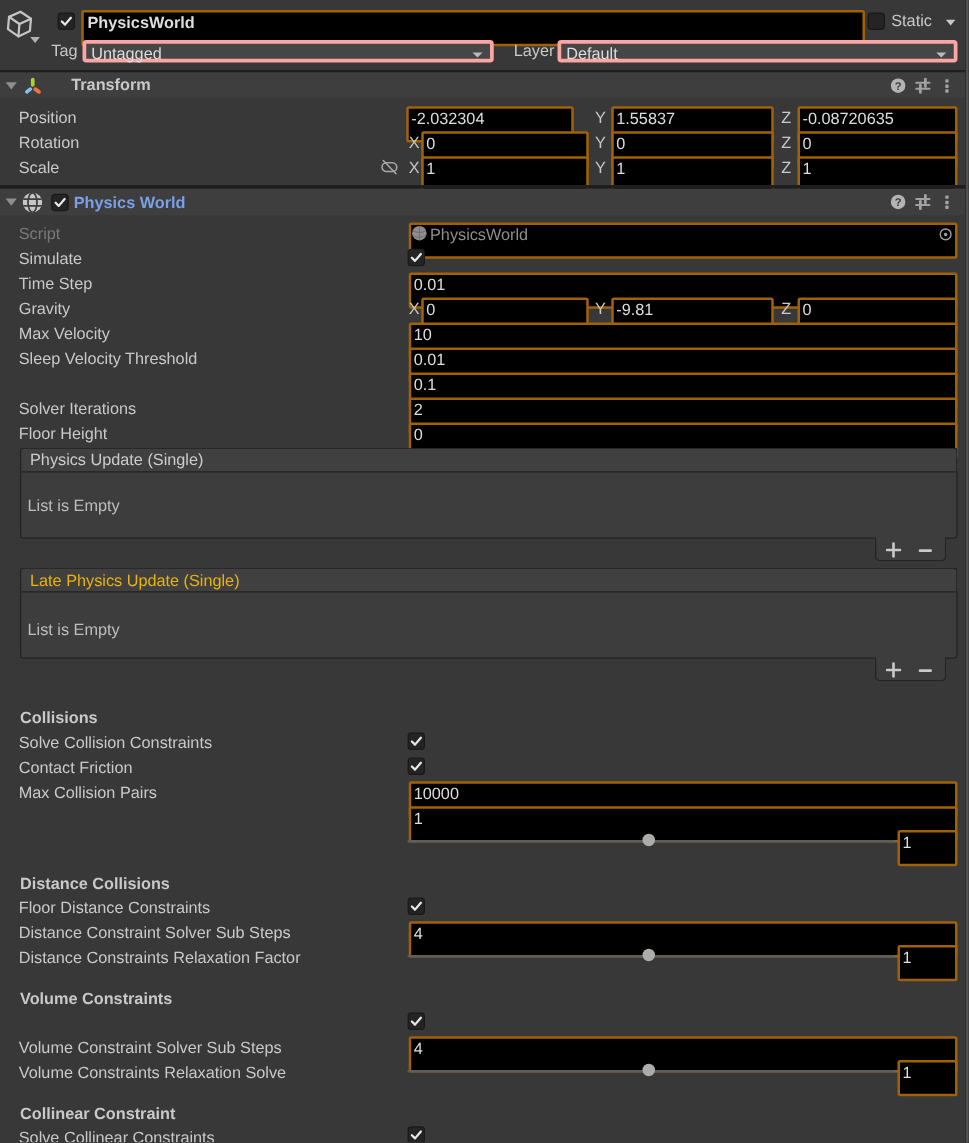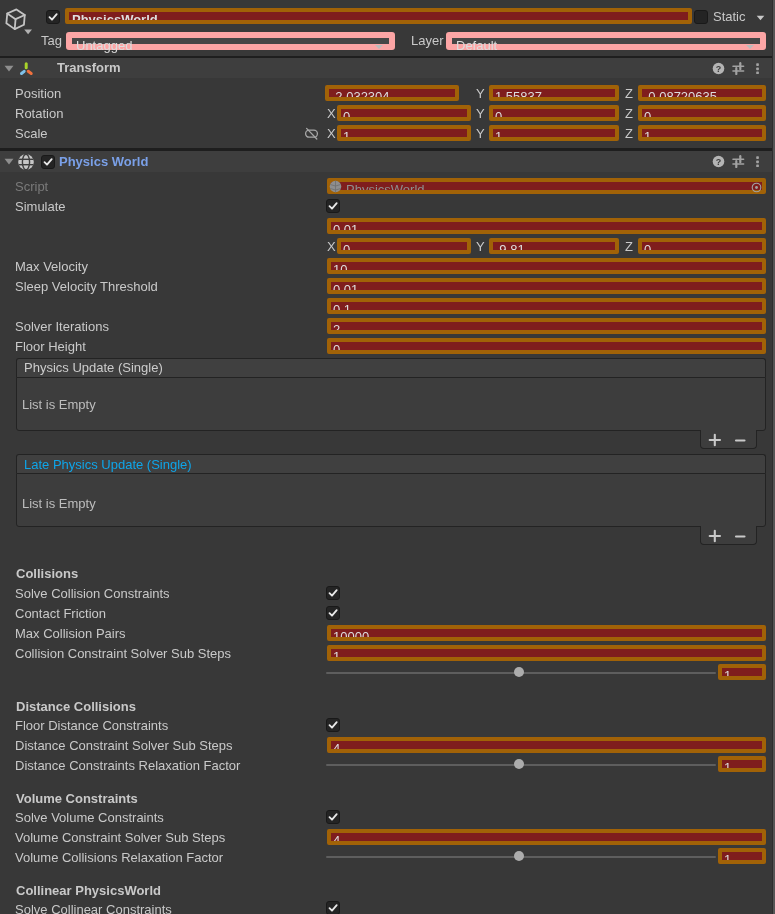--- a/index.html
+++ b/index.html
@@ -1,21 +1,21 @@
 <!DOCTYPE html>
 <html><head><meta charset="utf-8"><style>
 html,body{margin:0;padding:0;background:#383838}
 #wrap{position:relative;width:775px;height:914px;background:#383838;font-family:"Liberation Sans",sans-serif;font-size:13px;overflow:hidden}
 .abs{position:absolute}
 .lbl{position:absolute;height:18px;line-height:18px;color:#C9C9C9;white-space:nowrap}
 .seclbl{position:absolute;height:12px;line-height:12px;color:#C9C9C9;font-weight:bold;white-space:nowrap}
-.fld{position:absolute;height:16px;box-sizing:border-box;background:#7f1d1d;border:4px solid #a16207;border-radius:2px;line-height:16px;color:#DEDEDE;white-space:nowrap;overflow:hidden}
+.fld{position:absolute;height:29px;box-sizing:border-box;background:#000000;border:2px solid #a16207;border-radius:2px;line-height:16px;color:#DEDEDE;white-space:nowrap;overflow:hidden}
 .chk{position:absolute;box-sizing:border-box;background:#242424;border:1px solid #191919;border-radius:3px;display:flex;align-items:center;justify-content:center}
 .axl{position:absolute;height:18px;line-height:18px;color:#C9C9C9}
-.drop{position:absolute;height:18px;box-sizing:border-box;background:#464646;border:6px solid #fca5a5;border-radius:3px;line-height:16px;padding-left:4px;color:#DDDDDD;white-space:nowrap}
+.drop{position:absolute;height:18px;box-sizing:border-box;background:#464646;border:3px solid #fca5a5;border-radius:3px;line-height:16px;padding-left:4px;color:#DDDDDD;white-space:nowrap}
 .darr{position:absolute;right:5px;top:6px}
 .track{position:absolute;height:2px;background:#5E5E5E;border-radius:1px}
 .knob{position:absolute;width:10px;height:10px;border-radius:50%;background:#ACACAC}
 .hdr{position:absolute;left:0;width:775px;background:#3E3E3E}
 .sep{position:absolute;left:0;width:775px;background:#1E1E1E}
 .boldtxt{font-weight:bold}
 </style></head><body>
 <div id="wrap">
 
 <svg class="abs" style="left:4px;top:7px" width="30" height="30" viewBox="0 0 30 30">
@@ -151,21 +151,23 @@
 <svg class="abs" style="left:751px;top:182px" width="11" height="11" viewBox="0 0 11 11">
 <circle cx="5.5" cy="5.5" r="4.3" stroke="#A2A2A2" stroke-width="1.1" fill="none"></circle>
 <circle cx="5.5" cy="5.5" r="1.4" fill="#A2A2A2"></circle>
 </svg>
 <div class="lbl" style="left:15px;top:198px;width:300px">Simulate</div>
 <div class="chk" style="left:326px;top:199px;width:14px;height:14px">
       <svg width="12" height="12" viewBox="0 0 12 12">
         <path d="M2.5 6.2 L5 8.7 L9.7 3.2" stroke="#E8E8E8" stroke-width="1.8" fill="none" stroke-linecap="round" stroke-linejoin="round"></path>
       </svg>
     </div>
+<div class="lbl" style="left:15px;top:218px;width:300px">Time Step</div>
 <div class="fld" style="left:327px;top:218px;width:439px;padding-left:2px">0.01</div>
+<div class="lbl" style="left:15px;top:238px;width:300px">Gravity</div>
 <div class="axl" style="left:327px;top:238px">X</div>
     <div class="fld" style="left:337px;top:238px;width:134px;padding-left:2px">0</div>
     <div class="axl" style="left:476px;top:238px">Y</div>
     <div class="fld" style="left:489px;top:238px;width:130px;padding-left:2px">-9.81</div>
     <div class="axl" style="left:625px;top:238px">Z</div>
     <div class="fld" style="left:638px;top:238px;width:128px;padding-left:2px">0</div>
 <div class="lbl" style="left:15px;top:258px;width:300px">Max Velocity</div>
 <div class="fld" style="left:327px;top:258px;width:439px;padding-left:2px">10</div>
 <div class="lbl" style="left:15px;top:278px;width:300px">Sleep Velocity Threshold</div>
 <div class="fld" style="left:327px;top:278px;width:439px;padding-left:2px">0.01</div>
@@ -181,21 +183,21 @@
     <div class="abs" style="left:700px;top:431px;width:57px;height:18px;box-sizing:border-box;background:#3D3D3D;border:1px solid #232323;border-top:none;border-radius:0 0 4px 4px"></div>
     <div class="abs" style="left:701px;top:429px;width:55px;height:3px;background:#3D3D3D"></div>
     <svg class="abs" style="left:700px;top:431px" width="57" height="18" viewBox="0 0 57 18">
       <g stroke="#C9C9C9" stroke-width="2.1" stroke-linecap="round">
         <line x1="9.7" y1="9" x2="20" y2="9"></line>
         <line x1="14.8" y1="3.8" x2="14.8" y2="14.2"></line>
         <line x1="36" y1="9.5" x2="44.5" y2="9.5"></line>
       </g>
     </svg>
 <div class="abs" style="left:16px;top:454px;width:750px;height:19px;box-sizing:border-box;background:#404040;border:1px solid #232323;border-bottom:none;border-radius:3px 3px 0 0"></div>
-    <div class="abs" style="left:24px;top:459px;height:12px;line-height:12px;color:#0ea5e9;white-space:nowrap">Late Physics Update (Single)</div>
+    <div class="abs" style="left:24px;top:459px;height:12px;line-height:12px;color:#eab308;white-space:nowrap">Late Physics Update (Single)</div>
     <div class="abs" style="left:16px;top:473px;width:750px;height:54px;box-sizing:border-box;background:#3D3D3D;border:1px solid #232323;border-radius:0 0 3px 3px"></div>
     <div class="abs" style="left:22px;top:497px;height:13px;line-height:13px;color:#BDBDBD">List is Empty</div>
     <div class="abs" style="left:700px;top:527px;width:57px;height:18px;box-sizing:border-box;background:#3D3D3D;border:1px solid #232323;border-top:none;border-radius:0 0 4px 4px"></div>
     <div class="abs" style="left:701px;top:525px;width:55px;height:3px;background:#3D3D3D"></div>
     <svg class="abs" style="left:700px;top:527px" width="57" height="18" viewBox="0 0 57 18">
       <g stroke="#C9C9C9" stroke-width="2.1" stroke-linecap="round">
         <line x1="9.7" y1="9" x2="20" y2="9"></line>
         <line x1="14.8" y1="3.8" x2="14.8" y2="14.2"></line>
         <line x1="36" y1="9.5" x2="44.5" y2="9.5"></line>
       </g>
@@ -208,52 +210,50 @@
       </svg>
     </div>
 <div class="lbl" style="left:15px;top:605px;width:300px">Contact Friction</div>
 <div class="chk" style="left:326px;top:606px;width:14px;height:14px">
       <svg width="12" height="12" viewBox="0 0 12 12">
         <path d="M2.5 6.2 L5 8.7 L9.7 3.2" stroke="#E8E8E8" stroke-width="1.8" fill="none" stroke-linecap="round" stroke-linejoin="round"></path>
       </svg>
     </div>
 <div class="lbl" style="left:15px;top:625px;width:300px">Max Collision Pairs</div>
 <div class="fld" style="left:327px;top:625px;width:439px;padding-left:2px">10000</div>
-<div class="lbl" style="left:15px;top:645px;width:300px">Collision Constraint Solver Sub Steps</div>
 <div class="fld" style="left:327px;top:645px;width:439px;padding-left:2px">1</div>
 <div class="track" style="left:326px;top:672px;width:390px"></div>
     <div class="knob" style="left:514px;top:667px"></div>
     <div class="fld" style="left:718px;top:664px;width:48px;padding-left:2px">1</div>
 <div class="seclbl" style="left:16px;top:701px">Distance Collisions</div>
 <div class="lbl" style="left:15px;top:717px;width:300px">Floor Distance Constraints</div>
 <div class="chk" style="left:326px;top:718px;width:14px;height:14px">
       <svg width="12" height="12" viewBox="0 0 12 12">
         <path d="M2.5 6.2 L5 8.7 L9.7 3.2" stroke="#E8E8E8" stroke-width="1.8" fill="none" stroke-linecap="round" stroke-linejoin="round"></path>
       </svg>
     </div>
 <div class="lbl" style="left:15px;top:737px;width:300px">Distance Constraint Solver Sub Steps</div>
 <div class="fld" style="left:327px;top:737px;width:439px;padding-left:2px">4</div>
 <div class="lbl" style="left:15px;top:757px;width:300px">Distance Constraints Relaxation Factor</div>
 <div class="track" style="left:326px;top:764px;width:390px"></div>
     <div class="knob" style="left:514px;top:759px"></div>
     <div class="fld" style="left:718px;top:756px;width:48px;padding-left:2px">1</div>
 <div class="seclbl" style="left:16px;top:793px">Volume Constraints</div>
-<div class="lbl" style="left:15px;top:809px;width:300px">Solve Volume Constraints</div>
 <div class="chk" style="left:326px;top:810px;width:14px;height:14px">
       <svg width="12" height="12" viewBox="0 0 12 12">
         <path d="M2.5 6.2 L5 8.7 L9.7 3.2" stroke="#E8E8E8" stroke-width="1.8" fill="none" stroke-linecap="round" stroke-linejoin="round"></path>
       </svg>
     </div>
 <div class="lbl" style="left:15px;top:829px;width:300px">Volume Constraint Solver Sub Steps</div>
 <div class="fld" style="left:327px;top:829px;width:439px;padding-left:2px">4</div>
-<div class="lbl" style="left:15px;top:849px;width:300px">Volume Collisions Relaxation Factor</div>
+<div class="lbl" style="left:15px;top:849px;width:300px">Volume Constraints Relaxation Solve</div>
 <div class="track" style="left:326px;top:856px;width:390px"></div>
     <div class="knob" style="left:514px;top:851px"></div>
     <div class="fld" style="left:718px;top:848px;width:48px;padding-left:2px">1</div>
-<div class="seclbl" style="left:16px;top:885px">Collinear PhysicsWorld</div>
+<div class="seclbl" style="left:16px;top:885px">Collinear Constraint</div>
 <div class="lbl" style="left:15px;top:901px;width:300px">Solve Collinear Constraints</div>
 <div class="chk" style="left:326px;top:901px;width:14px;height:14px">
       <svg width="12" height="12" viewBox="0 0 12 12">
         <path d="M2.5 6.2 L5 8.7 L9.7 3.2" stroke="#E8E8E8" stroke-width="1.8" fill="none" stroke-linecap="round" stroke-linejoin="round"></path>
       </svg>
     </div>
 <div class="abs" style="left:772px;top:0;width:1px;height:914px;background:#2E2E2E"></div>
 <div class="abs" style="left:773px;top:0;width:2px;height:914px;background:#555555"></div>
 </div>
 </body></html>

